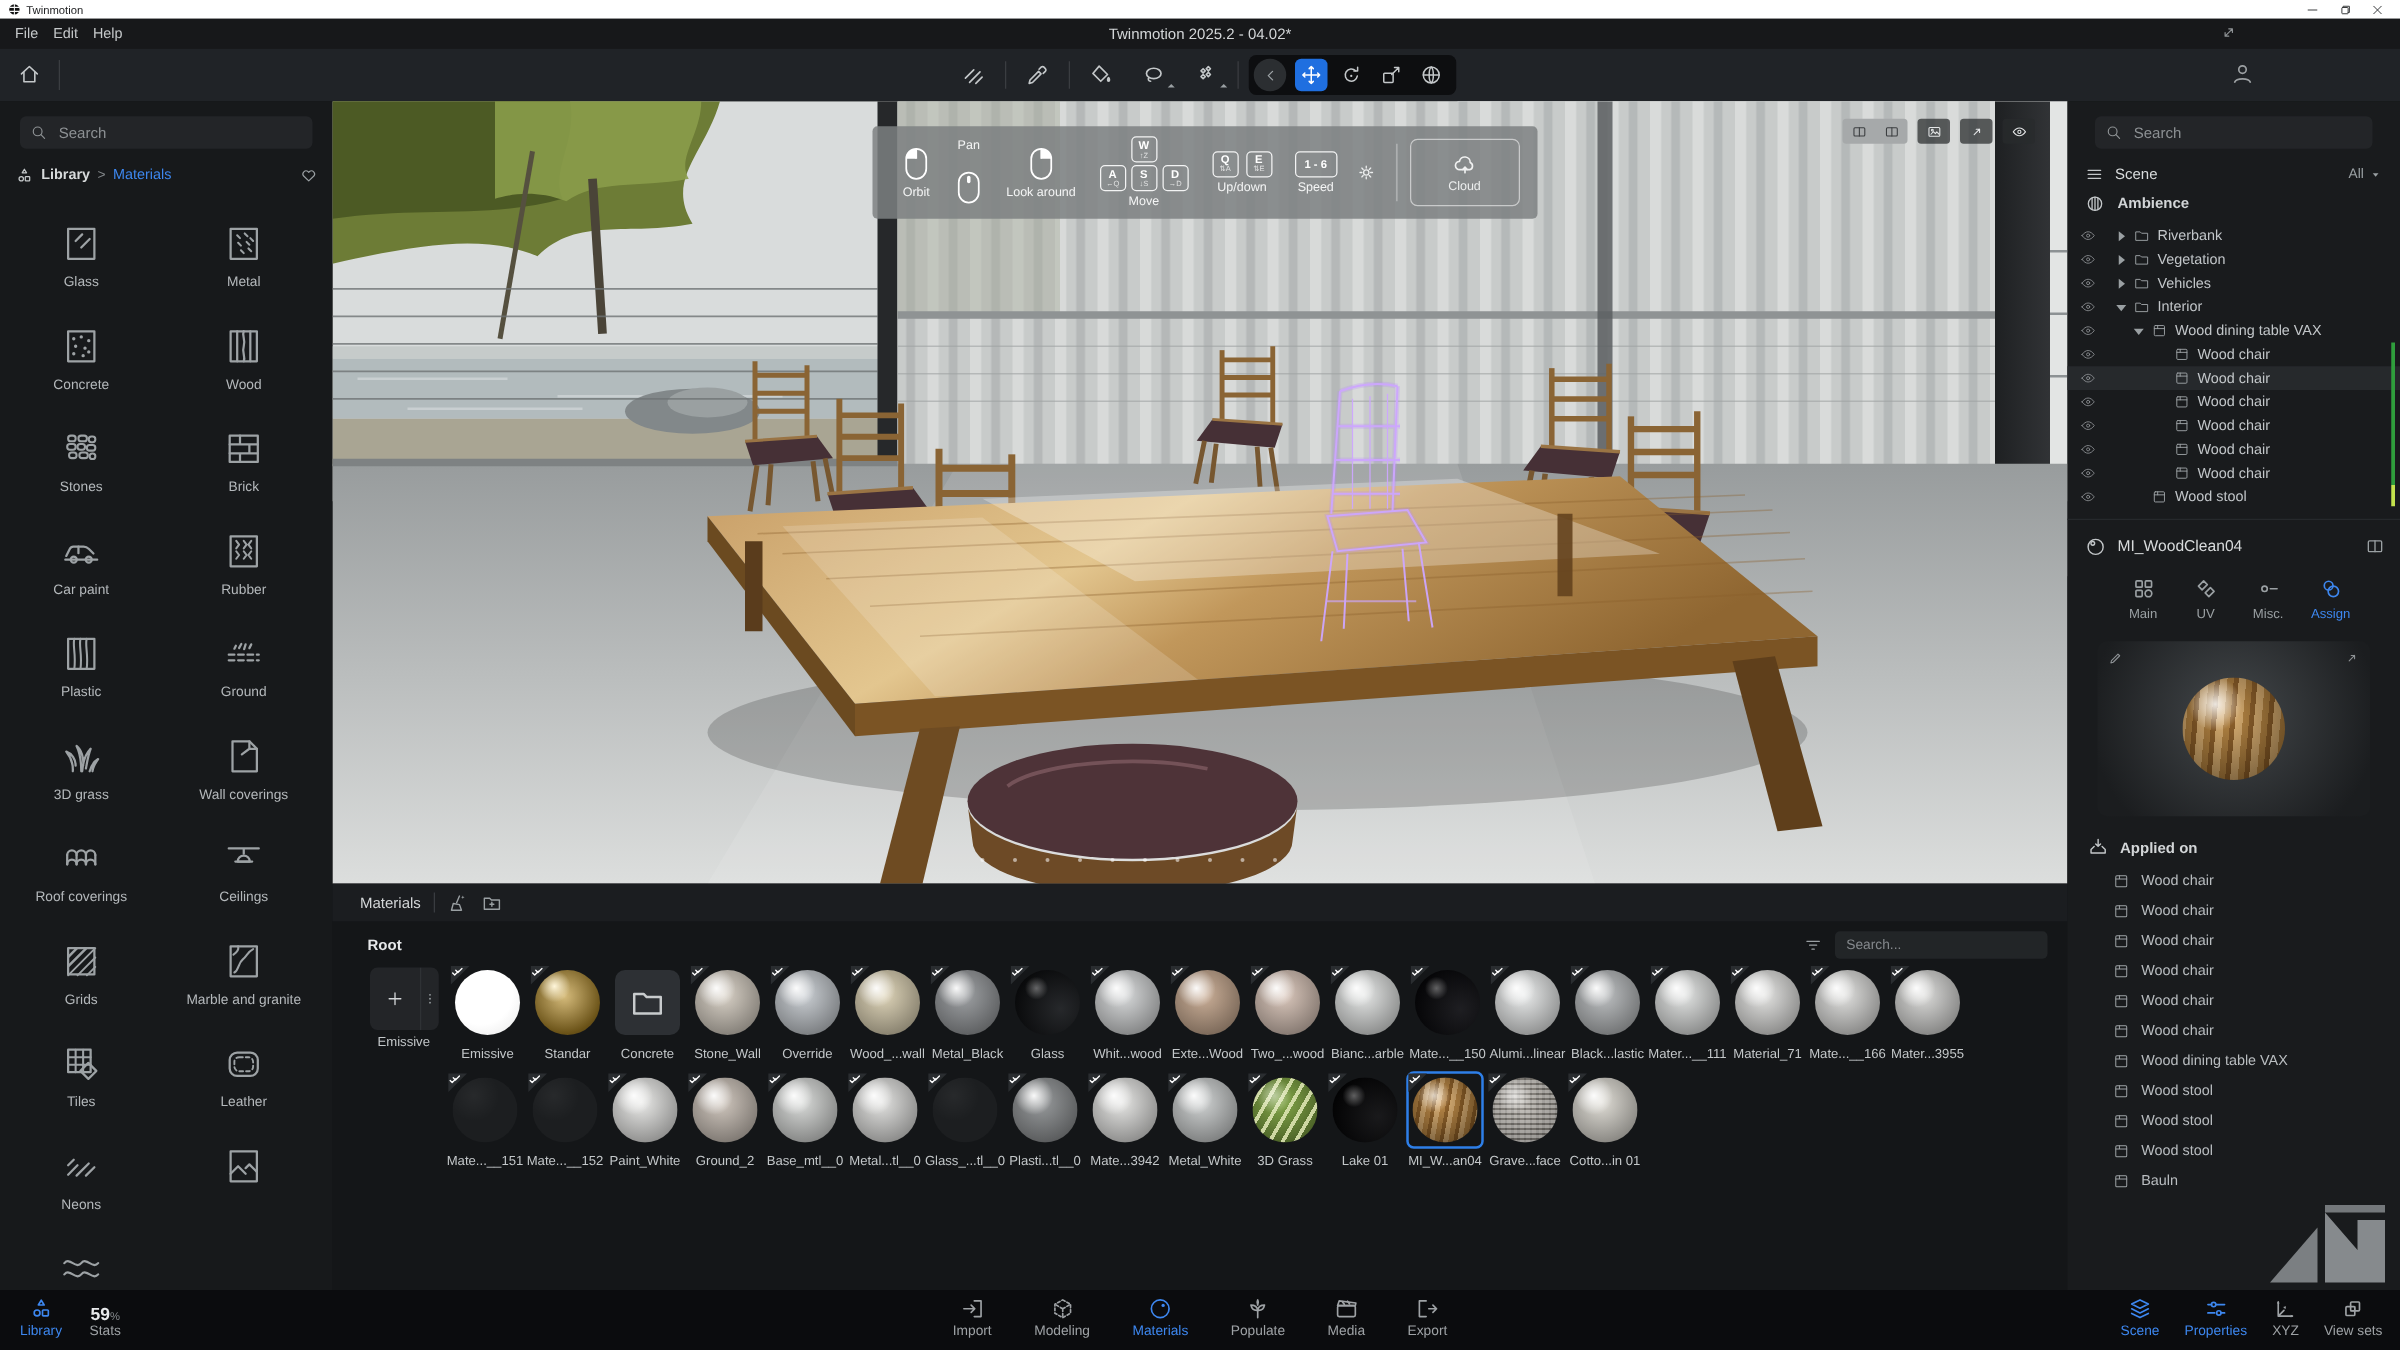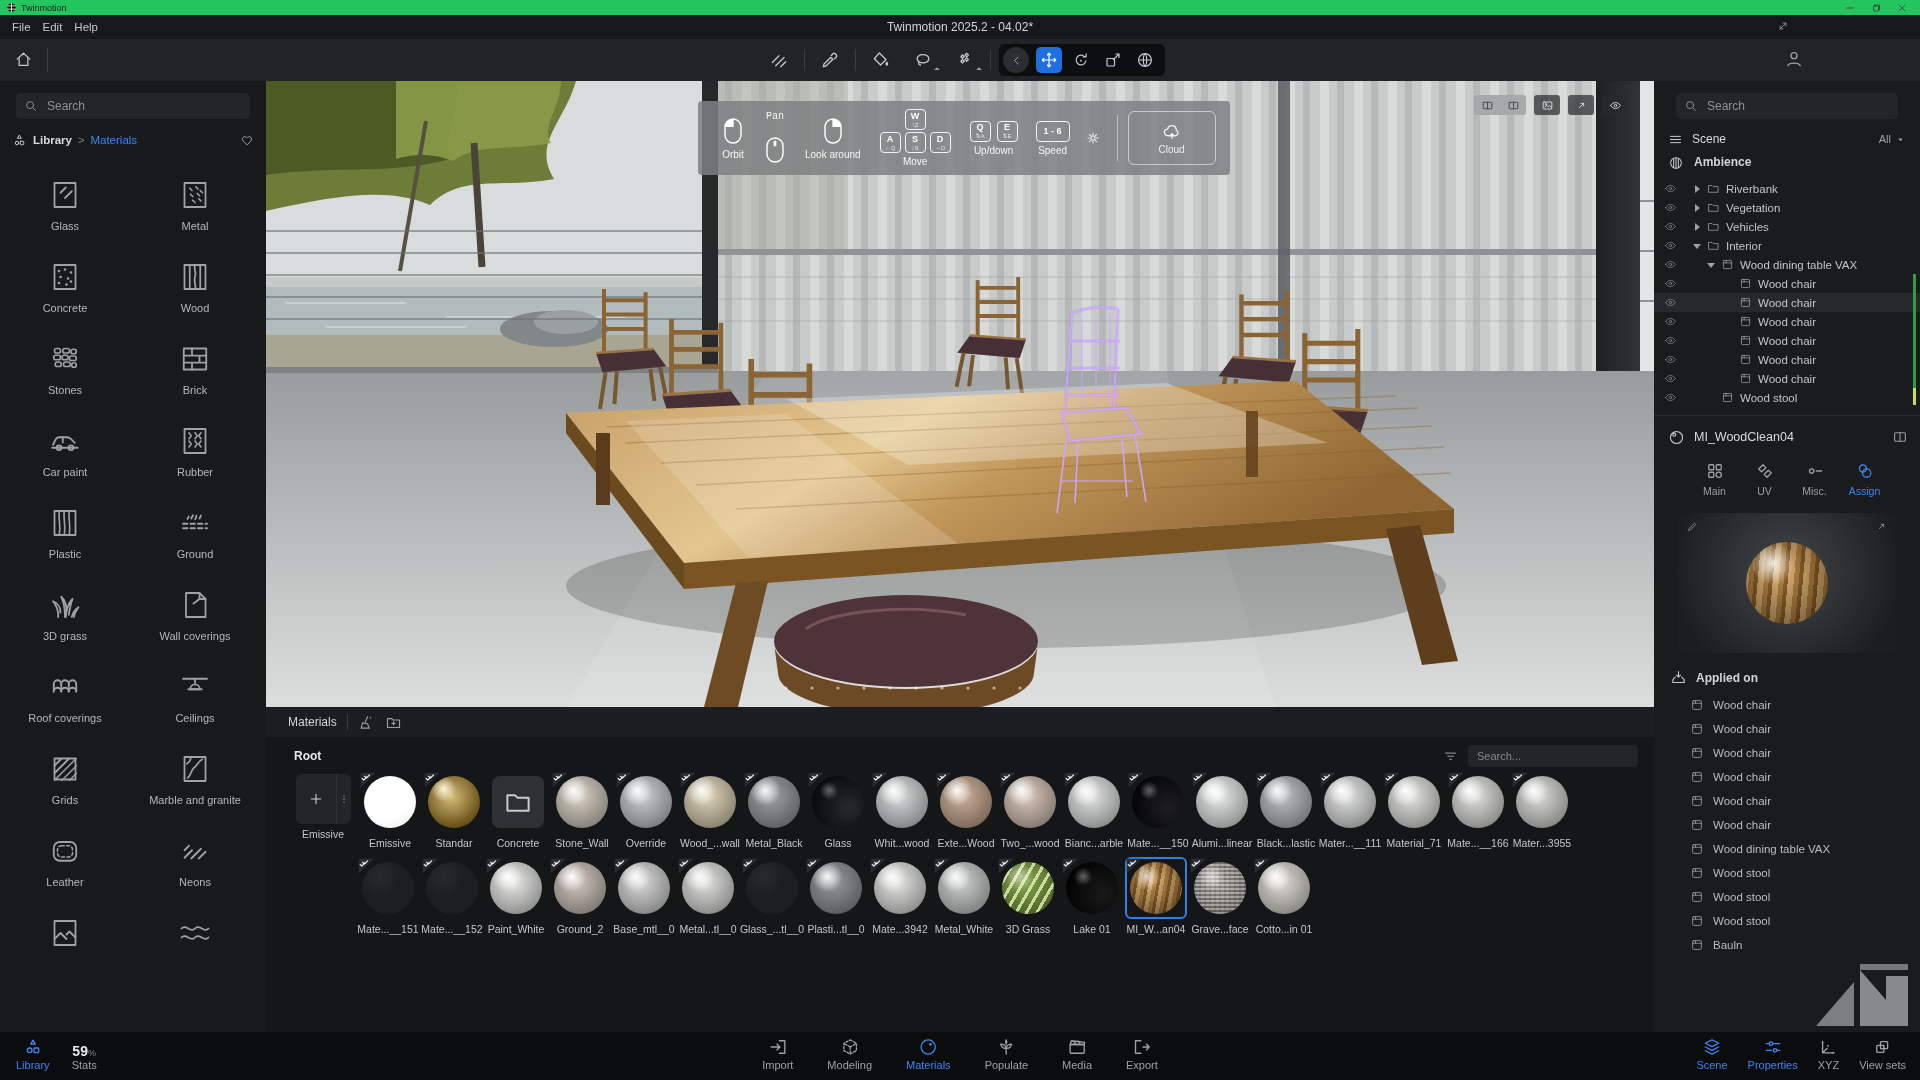--- a/index.html
+++ b/index.html
@@ -2,21 +2,21 @@
 <html><head>
 <meta charset="utf-8">
 <style>
   html,body{margin:0;padding:0;background:#000;font-family:"Liberation Sans",sans-serif;}
   *{box-sizing:border-box;-webkit-font-smoothing:antialiased;}
   #app{position:relative;width:1920px;height:1080px;background:#141619;overflow:hidden;color:#c5c9cc;}
   .ico{display:inline-block;line-height:0;}
   .ico svg{width:100%;height:100%;display:block;stroke:currentColor;fill:none;stroke-width:1.6;stroke-linecap:round;stroke-linejoin:round;}
 
   
-  .titlebar{position:absolute;left:0;top:0;width:1920px;height:15px;background:#22c55e;display:flex;align-items:center;padding:0 6px;color:#1b1c1e;}
+  .titlebar{position:absolute;left:0;top:0;width:1920px;height:15px;background:#ffffff;display:flex;align-items:center;padding:0 6px;color:#1b1c1e;}
   .tb-logo{width:11px;height:11px;color:#111;margin-right:4px;}
   .tb-name{font-size:9px;color:#1b1c1e;}
   .tb-controls{margin-left:auto;display:flex;gap:14px;align-items:center;padding-right:6px;}
   .tb-btn{width:12px;height:12px;color:#3a3c3e;cursor:pointer;}
 
   
   .menubar{position:absolute;left:0;top:15px;width:1920px;height:24px;background:#17181a;display:flex;align-items:center;}
   .menus{display:flex;gap:12px;padding-left:12px;}
   .menu-item{font-size:11.5px;color:#c6c9cb;cursor:pointer;}
   .win-title{position:absolute;left:0;right:0;text-align:center;font-size:12px;color:#d3d6d8;pointer-events:none;}
@@ -62,21 +62,21 @@
   .vp-controls{position:absolute;right:26px;top:14px;display:flex;gap:8px;align-items:center;}
   .vp-pair{display:flex;background:#a6a9aa;border-radius:3px;overflow:hidden;}
   .vp-pair .vp-btn{background:transparent;color:#3c3f41;}
   .vp-btn{width:26px;height:20px;background:rgba(40,43,45,.72);border-radius:3px;color:#e3e5e6;display:flex;align-items:center;justify-content:center;cursor:pointer;}
   .vp-btn .ico{width:13px;height:13px;}
 
   
   .nav-ov{position:absolute;left:432px;top:20px;height:74px;background:rgba(125,128,129,.85);border-radius:4px;display:flex;align-items:center;padding:0 14px;color:#f4f5f5;}
   .nv{display:flex;flex-direction:column;align-items:center;margin:0 9px;}
   .nv-lab{font-size:10px;color:#f4f5f5;margin-top:3px;white-space:nowrap;}
-  .nv-lab.top{margin:0 0 13px 0;font-family:Liberation Mono, monospace;}
+  .nv-lab.top{margin:0 0 13px 0;}
   .mouse{width:24px;height:30px;}
   .keycap{width:21px;height:21px;border:1.4px solid rgba(255,255,255,.9);border-radius:4px;display:flex;flex-direction:column;align-items:center;justify-content:center;font-size:9px;font-weight:bold;color:#fff;line-height:1;}
   .keycap .sub{font-size:6px;font-weight:normal;opacity:.75;margin-top:1px;}
   .kwide{width:34px;}
   .kcluster{display:grid;grid-template-columns:repeat(3,23px);gap:2px;justify-items:center;}
   .kcluster .w{grid-column:2;}
   .krow{display:flex;gap:6px;}
   .nv-gear{width:16px;height:16px;color:#eceeee;margin:0 6px;cursor:pointer;}
   .nv-div{width:1px;height:46px;background:rgba(255,255,255,.4);margin:0 10px;}
   .cloud-btn{width:88px;height:54px;border:1px solid rgba(255,255,255,.55);border-radius:6px;display:flex;flex-direction:column;align-items:center;justify-content:center;gap:2px;cursor:pointer;}
@@ -513,20 +513,30 @@
             <svg viewBox="0 0 24 24" fill="none" stroke="currentColor" stroke-width="1.6" stroke-linecap="round" stroke-linejoin="round">
               <rect x="5" y="4" width="14" height="16"></rect>
               <path d="M7 18c2.5-1.5 2-5 4.5-7S14 7 17 5.5M9 4c.5 2-1 3.5-2.5 4.5" stroke-width="1.1"></path>
             </svg>
           </span>
           <span class="lib-lab">Marble and granite</span>
         </div>
         <div class="lib-cell">
           <span class="ico lib-ico">
             <svg viewBox="0 0 24 24" fill="none" stroke="currentColor" stroke-width="1.6" stroke-linecap="round" stroke-linejoin="round">
+              <path d="M5 4.5h12v12H5z"></path>
+              <path d="M5 8.5h12M5 12.5h12M9 4.5v12M13 4.5v12" stroke-width="1.1"></path>
+              <rect x="12.8" y="12.8" width="6" height="6" transform="rotate(45 15.8 15.8)"></rect>
+            </svg>
+          </span>
+          <span class="lib-lab">Tiles</span>
+        </div>
+        <div class="lib-cell">
+          <span class="ico lib-ico">
+            <svg viewBox="0 0 24 24" fill="none" stroke="currentColor" stroke-width="1.6" stroke-linecap="round" stroke-linejoin="round">
               <rect x="4.5" y="6" width="15" height="12.5" rx="4"></rect>
               <rect x="7" y="8.5" width="10" height="7.5" rx="2.5" stroke-dasharray="2 1.6" stroke-width="1"></rect>
             </svg>
           </span>
           <span class="lib-lab">Leather</span>
         </div>
         <div class="lib-cell">
           <span class="ico lib-ico">
             <svg viewBox="0 0 24 24" fill="none" stroke="currentColor" stroke-width="1.6" stroke-linecap="round" stroke-linejoin="round">
               <path d="M5 16.5l5-5M9.5 17l6.5-6.5M14.5 17l4.5-4.5M5 11.5L8 8.5" stroke-width="1.2"></path>

